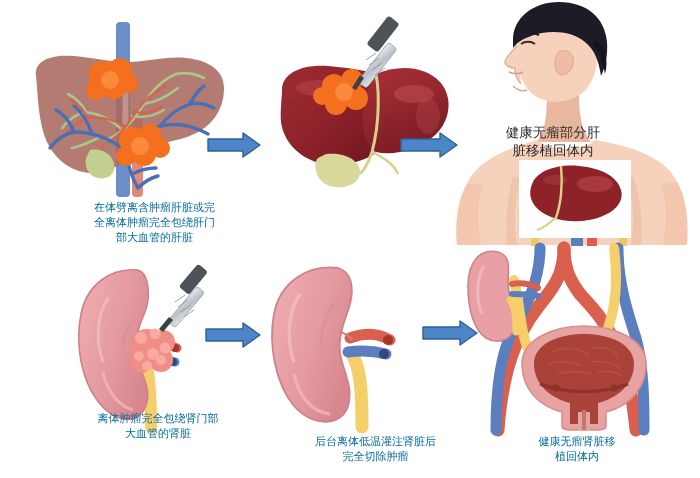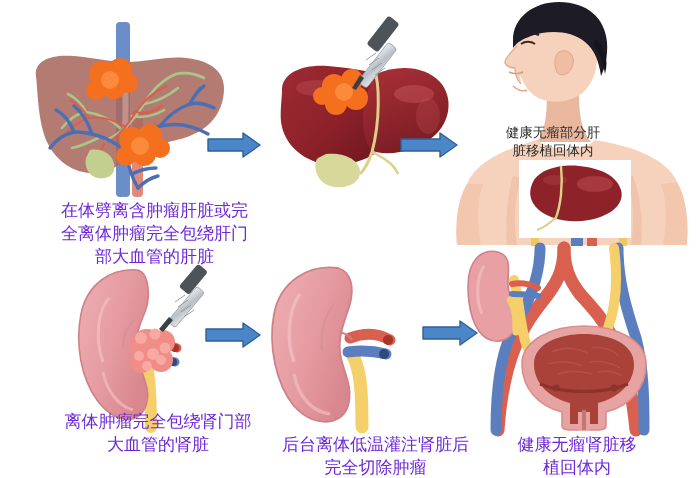--- a/index.html
+++ b/index.html
@@ -8,22 +8,22 @@
     background:#ffffff;
     font-family:"Liberation Serif","DejaVu Serif",serif;
     overflow:hidden;
     position:relative;
   }
   .stage{position:absolute;left:0;top:0;width:700px;height:478px;}
   .panel{position:absolute;}
   .caption{
     position:absolute;
     text-align:center;
-    color:#6d28d9;
-    font-size:17px;
+    color:#0369a1;
+    font-size:11px;
     line-height:1.35;
     font-family:"Liberation Serif","DejaVu Serif",serif;
     white-space:pre-line;
   }
   .arrow{position:absolute;}
   .inset-label{
     position:absolute;
     text-align:center;
     color:#2a2a2a;
     font-size:13.5px;

